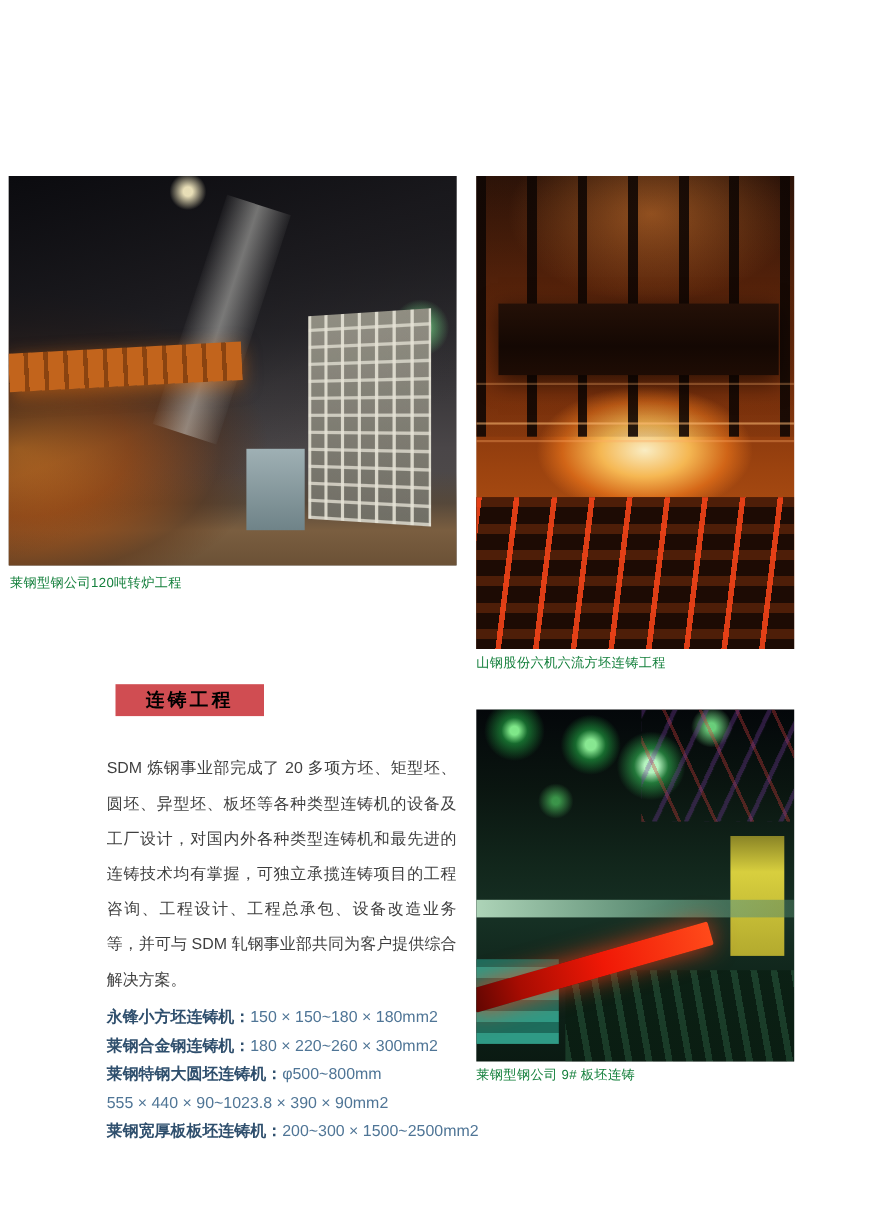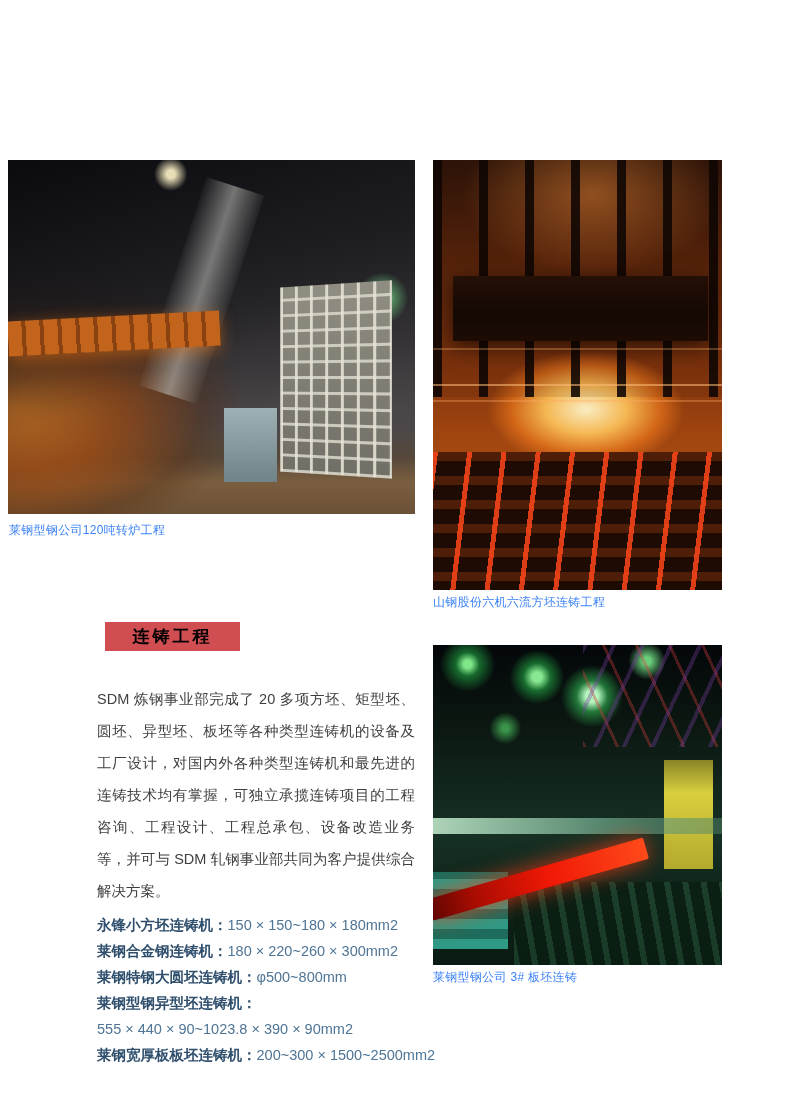--- a/index.html
+++ b/index.html
@@ -74,21 +74,21 @@
     background:linear-gradient(90deg, rgba(190,230,200,.9), rgba(110,170,140,.7) 60%, rgba(80,130,100,.5));}
   .p3-teal{left:0;bottom:5%;width:26%;height:24%;
     background:repeating-linear-gradient(0deg,#2f9a85 0 10px,#1d6c5c 10px 20px);}
   .p3-rollers{right:0;bottom:0;width:72%;height:26%;
     background:repeating-linear-gradient(80deg, rgba(40,90,60,.5) 0 6px, rgba(10,30,18,.75) 6px 18px);}
   .p3-slab{left:-4%;top:60%;width:78%;height:7%;border-radius:2px;
     transform-origin:right center;transform:rotate(-16deg);
     background:linear-gradient(90deg,#600602 0%,#a80c02 20%,#f01806 55%,#ff4a1a 100%);
     box-shadow:0 0 22px rgba(255,60,20,.8);}
   
-  .caption{position:absolute;font-size:12px;color:#3b82f6;letter-spacing:.3px;}
+  .caption{position:absolute;font-size:12px;color:#15803d;letter-spacing:.3px;}
   .cap1{left:9px;top:522px;}
   .cap2{left:433px;top:594px;}
   .cap3{left:433px;top:969px;}
   .banner{
     left:105px;top:622px;width:135px;height:29px;
     background:#d04d52;color:#000000;
     display:flex;align-items:center;justify-content:center;
     font-size:17px;font-weight:bold;letter-spacing:3px;
   }
   .textcol{left:97px;top:683px;width:318px;}
@@ -130,32 +130,29 @@
     <div class="spec-line">
       <span class="spec-label">永锋小方坯连铸机：</span><span class="spec-value">150 × 150~180 × 180mm2</span>
     </div>
     <div class="spec-line">
       <span class="spec-label">莱钢合金钢连铸机：</span><span class="spec-value">180 × 220~260 × 300mm2</span>
     </div>
     <div class="spec-line">
       <span class="spec-label">莱钢特钢大圆坯连铸机：</span><span class="spec-value">φ500~800mm</span>
     </div>
     <div class="spec-line">
-      <span class="spec-label">莱钢型钢异型坯连铸机：</span><span class="spec-value"></span>
-    </div>
-    <div class="spec-line">
       <span class="spec-label"></span><span class="spec-value">555 × 440 × 90~1023.8 × 390 × 90mm2</span>
     </div>
     <div class="spec-line">
       <span class="spec-label">莱钢宽厚板板坯连铸机：</span><span class="spec-value">200~300 × 1500~2500mm2</span>
     </div>
   </div>
 </div>
 
 <div class="abs photo3">
   <div class="abs p3-beams"></div>
   <div class="abs p3-yellow"></div>
   <div class="abs p3-walkway"></div>
   <div class="abs p3-teal"></div>
   <div class="abs p3-rollers"></div>
   <div class="abs p3-slab"></div>
 </div>
-<div class="caption cap3">莱钢型钢公司 3# 板坯连铸</div>
+<div class="caption cap3">莱钢型钢公司 9# 板坯连铸</div>
 
 </body></html>

